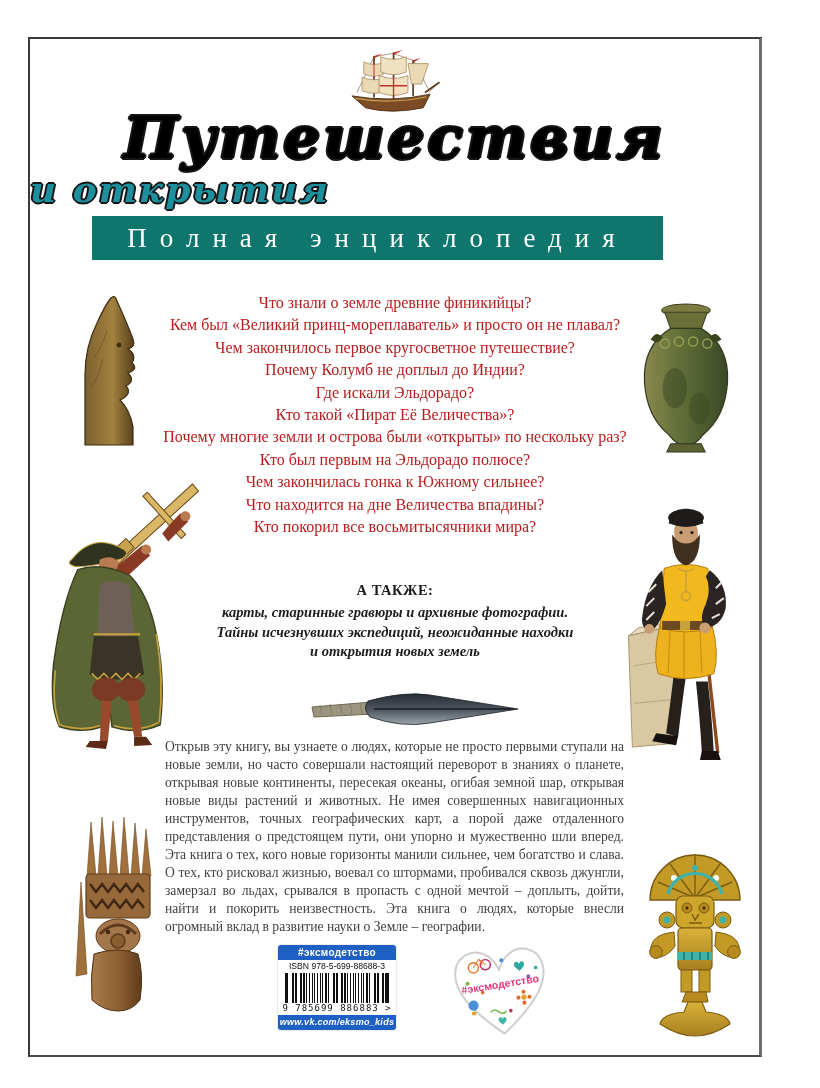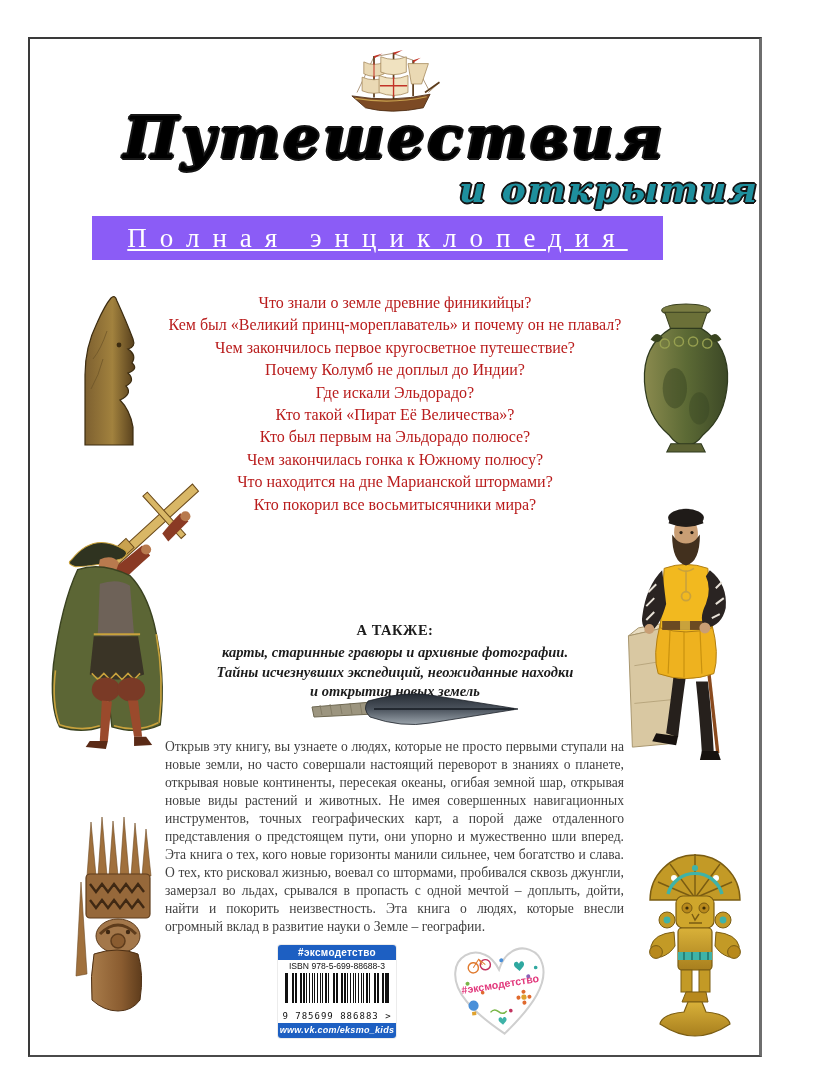--- a/index.html
+++ b/index.html
@@ -19,38 +19,37 @@
   .ship{left:310px;top:10px;width:102px;height:70px;}
   
   .title1{
     left:0;top:70px;width:100%;text-align:center;
     font-family:"DejaVu Serif", serif;font-style:italic;font-weight:bold;
     font-size:58px;line-height:1;letter-spacing:3px;color:#000000;
     text-shadow:-2px 0 #161616,2px 0 #161616,0 -2px #161616,0 2px #161616,
       -1px -1px #161616,1px 1px #161616,1px -1px #161616,-1px 1px #161616;
   }
   .title2{
-    left:0;top:132px;width:100%;text-align:right;
+    left:0;top:132px;width:100%;text-align:left;
     font-family:"DejaVu Serif", serif;font-style:italic;font-weight:bold;
     font-size:36px;line-height:1;letter-spacing:2px;color:#1e8f9d;
     text-shadow:-2px 0 #161616,2px 0 #161616,0 -2px #161616,0 2px #161616,
       -1px -1px #161616,1px 1px #161616,1px -1px #161616,-1px 1px #161616;
   }
   .banner{
-    left:62px;top:177px;width:571px;height:44px;background:#8b5cf6;
+    left:62px;top:177px;width:571px;height:44px;background:#0f766e;
     color:#ffffff;text-align:center;line-height:45px;
     font-family:"Liberation Serif", serif;font-size:27px;letter-spacing:13px;
     white-space:nowrap;
-    text-decoration:underline;
   }
   .questions{
     left:105px;top:253px;width:520px;text-align:center;
     font-size:16px;line-height:22.4px;color:#b91c1c;
   }
-  .also{left:105px;top:543px;width:520px;text-align:center;color:#1c1c1c;margin-top:40px;}
+  .also{left:105px;top:543px;width:520px;text-align:center;color:#1c1c1c;}
   .also .heading{font-size:14.5px;font-weight:bold;margin-bottom:4px;letter-spacing:.5px;}
   .also .line{font-size:14.5px;font-weight:bold;font-style:italic;line-height:19.5px;}
   .spearhead{left:278px;top:648px;width:214px;height:46px;}
   .description{
     left:135px;top:699px;width:459px;margin:0;
     font-size:13.6px;line-height:18px;color:#3f3f3f;text-align:justify;
   }
   
   .fig-helmet{left:27px;top:250px;width:110px;height:160px;}
   .fig-navigator{left:10px;top:434px;width:174px;height:282px;}
@@ -74,21 +73,21 @@
   .bc-bars{
     height:30px;margin:0 7px;
     background:repeating-linear-gradient(90deg,
       #101010 0px,#101010 1.5px,#ffffff 1.5px,#ffffff 2.6px,
       #101010 2.6px,#101010 3.2px,#ffffff 3.2px,#ffffff 5.2px,
       #101010 5.2px,#101010 6.8px,#ffffff 6.8px,#ffffff 8.2px);
     border-left:2px solid #101010;border-right:2px solid #101010;
   }
   .bc-digits{
     font-family:"DejaVu Sans Mono", monospace;font-size:9px;color:#111;
-    text-align:center;height:12px;line-height:11px;letter-spacing:1px;margin-top:8px;
+    text-align:center;height:12px;line-height:11px;letter-spacing:1px;
   }
   .heart{left:418px;top:900px;width:106px;height:106px;transform:rotate(-5deg);}
 </style>
 </head>
 <body>
 
 <div class="cover">
 
   <div class="abs ship">
     <svg viewBox="0 0 120 80" width="102" height="70">
@@ -112,28 +111,29 @@
     </svg>
   </div>
 
   <div class="abs title1">Путешествия</div>
   <div class="abs title2">и открытия</div>
 
   <div class="abs banner">Полная энциклопедия</div>
 
   <div class="abs questions">
     <div>Что знали о земле древние финикийцы?</div>
-    <div>Кем был «Великий принц-мореплаватель» и почему он не плавал?</div>
+    <div>Кем был «Великий принц-мореплаватель» и просто он не плавал?</div>
     <div>Чем закончилось первое кругосветное путешествие?</div>
     <div>Почему Колумб не доплыл до Индии?</div>
     <div>Где искали Эльдорадо?</div>
     <div>Кто такой «Пират Её Величества»?</div>
+    <div>Почему многие земли и острова были «открыты» по нескольку раз?</div>
     <div>Кто был первым на Эльдорадо полюсе?</div>
-    <div>Чем закончилась гонка к Южному полюсу?</div>
-    <div>Что находится на дне Марианской штормами?</div>
+    <div>Чем закончилась гонка к Южному сильнее?</div>
+    <div>Что находится на дне Величества впадины?</div>
     <div>Кто покорил все восьмитысячники мира?</div>
   </div>
 
   <div class="abs also">
     <div class="heading">А ТАКЖЕ:</div>
     <div class="line">карты, старинные гравюры и архивные фотографии.</div>
     <div class="line">Тайны исчезнувших экспедиций, неожиданные находки</div>
     <div class="line">и открытия новых земель</div>
   </div>
 

